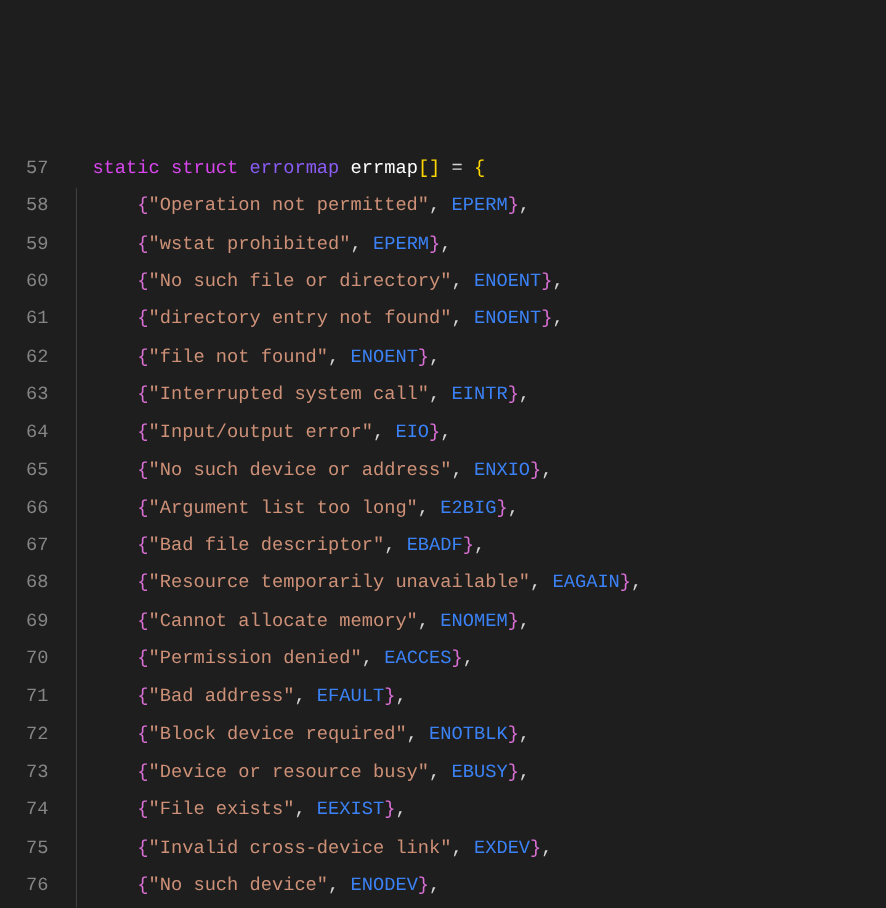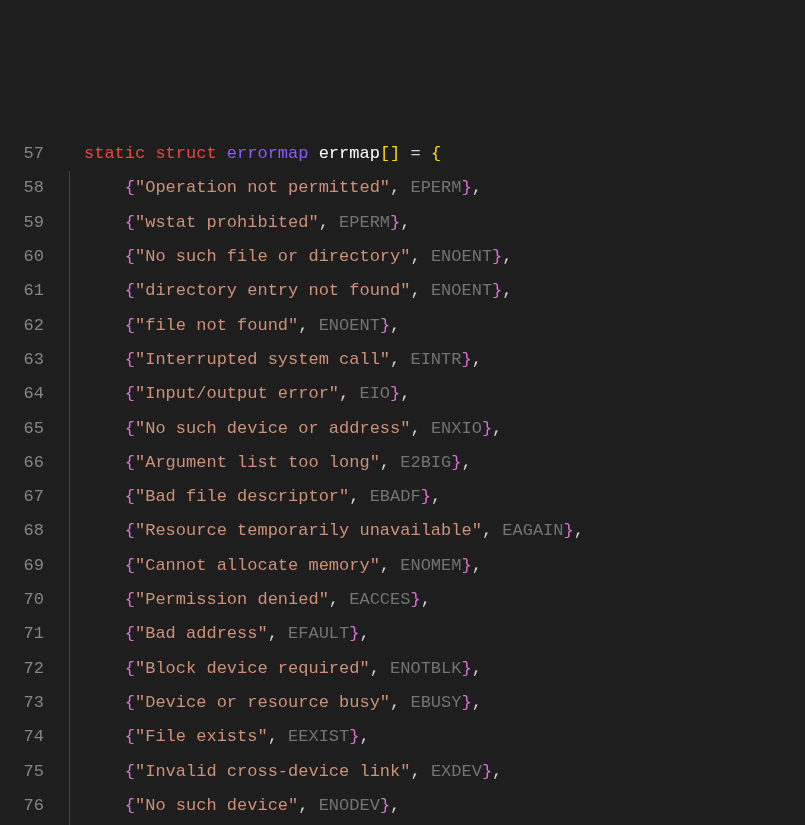--- a/index.html
+++ b/index.html
@@ -33,27 +33,27 @@
     left: 7px;
     top: 0;
     bottom: 0;
     width: 1px;
     background: #404040;
   }
   .code {
     flex: 1;
   }
   .line { height: 34.3px; }
-  .kw { color: #ef4444; }      
+  .kw { color: #d946ef; }      
   .type { color: #8b5cf6; }    
   .var { color: #ffffff; }     
   .op { color: #d4d4d4; }  
   .punct { color: #d4d4d4; }
   .str { color: #ce9178; }
-  .const { color: #737373; }
+  .const { color: #3b82f6; }
   .yb { color: #ffd700; }      
   .pb { color: #da70d6; }      
 </style>
 </head>
 <body>
 
 
 
 <div class="editor">
   <div class="gutter" id="gutter"><div class="line">57</div><div class="line">58</div><div class="line">59</div><div class="line">60</div><div class="line">61</div><div class="line">62</div><div class="line">63</div><div class="line">64</div><div class="line">65</div><div class="line">66</div><div class="line">67</div><div class="line">68</div><div class="line">69</div><div class="line">70</div><div class="line">71</div><div class="line">72</div><div class="line">73</div><div class="line">74</div><div class="line">75</div><div class="line">76</div><div class="line">77</div></div>

